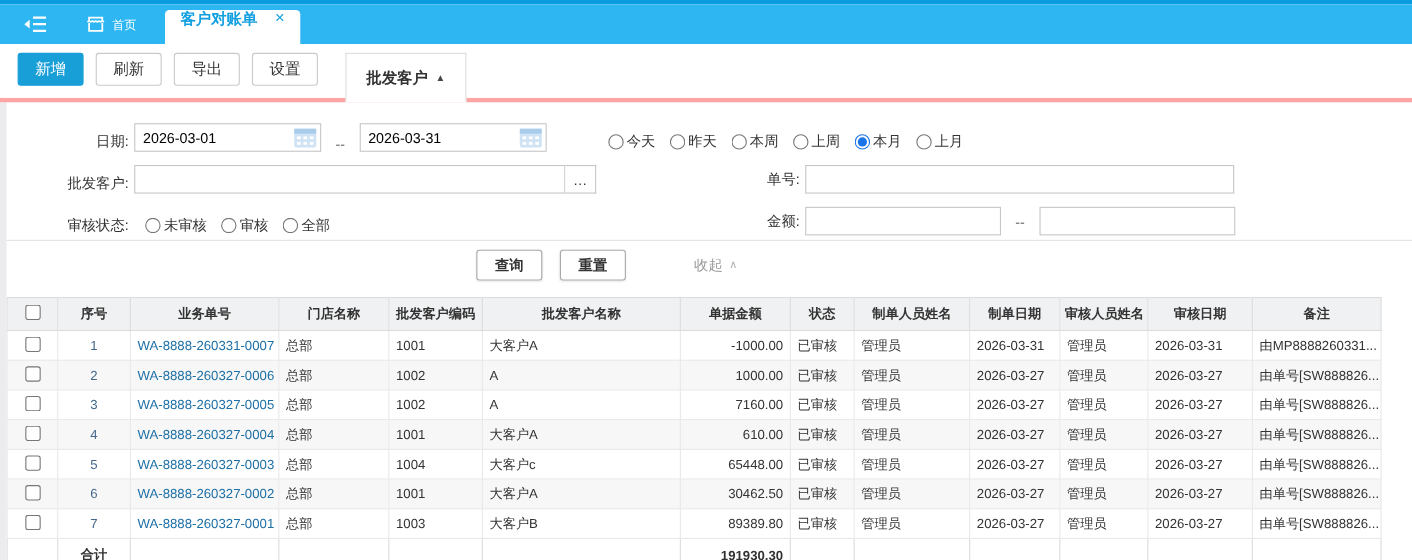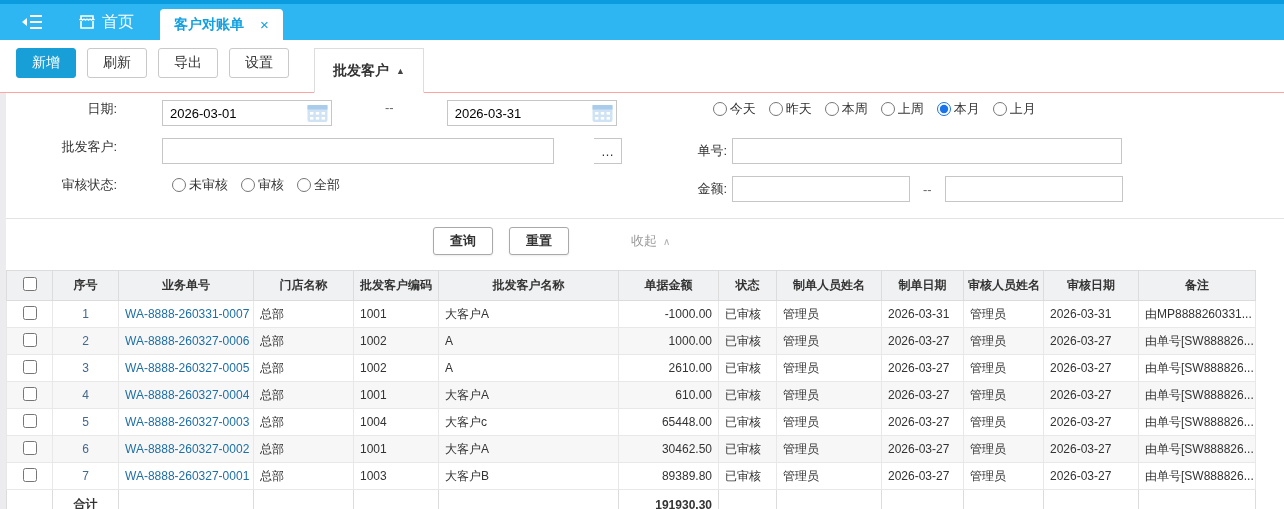--- a/index.html
+++ b/index.html
@@ -3,43 +3,43 @@
 <meta charset="utf-8">
 <style>
   * { margin:0; padding:0; box-sizing:border-box; }
   html,body { width:1284px; height:509px; overflow:hidden; background:#fff;
     font-family:"Liberation Sans","DejaVu Sans",sans-serif; }
 
   
   .topstrip { height:4px; background:#0b9cdf; }
   .topbar { height:36px; background:#2eb6f2; display:flex; align-items:center; position:relative; }
   .icon-collapse { margin-left:22px; display:inline-flex; }
-  .home-group { margin-left:36px; display:flex; align-items:center; color:#fff; font-size:16px; cursor:pointer; }
+  .home-group { margin-left:36px; display:flex; align-items:center; color:#fff; font-size:11px; cursor:pointer; }
   .home-group svg { margin-right:6px; }
   .tab-active { align-self:flex-end; height:31px; margin-left:26px; background:#fff;
-    border-radius:4px 4px 0 0; display:flex; align-items:center; padding:0 14px;
+    border-radius:4px 4px 0 0; display:flex; align-items:flex-start; padding:0 14px;
     color:#12a0e0; font-size:14px; font-weight:bold; }
   .tab-close { margin-left:16px; font-size:15px; font-weight:normal; color:#12a0e0; cursor:pointer; line-height:1; }
 
   .left-strip { position:absolute; left:0; top:40px; width:6px; height:469px; background:#ececee; }
 
   
-  .toolbar { height:53px; border-bottom:1px solid #fca5a5; display:flex; align-items:flex-start;
+  .toolbar { height:53px; border-bottom:4px solid #fca5a5; display:flex; align-items:flex-start;
     padding:8px 0 0 16px; position:relative; background:#fff; }
   .btn { height:30px; padding:0 15px; font-size:14px; border-radius:3px; border:1px solid #c9c9c9;
     background:#fff; color:#333; margin-right:11px; cursor:pointer;
     font-family:inherit; display:inline-flex; align-items:center; }
   .btn-primary { background:#189fd8; border-color:#189fd8; color:#fff; }
   .btn-advanced { height:45px; margin-left:14px; margin-bottom:-1px; border:1px solid #ddd;
     border-bottom-color:#fff; border-radius:0; background:#fff; font-weight:bold; z-index:2; padding:0 18px; }
   .caret-up { font-size:9px; margin-left:7px; color:#444; }
 
   
   .filter-rows { padding:7px 0 4px 0; border-bottom:1px solid #e3e3e3; }
-  .filter-row { display:flex; align-items:flex-start; height:38px; position:relative; font-size:13px; color:#333;gap:40px; }
+  .filter-row { display:flex; align-items:flex-end; height:38px; position:relative; font-size:13px; color:#333; }
   .f-label { width:122px; text-align:right; padding-right:5px; flex:none; }
   .right-group { position:absolute; left:660px; display:flex; align-items:center; }
   .f-label2 { width:72px; text-align:right; padding-right:5px; flex:none; }
   .inp { height:26px; border:1px solid #c6c6c6; font-size:13px; padding:0 7px; font-family:inherit; outline:none; }
   .date-wrap { position:relative; display:inline-flex; }
   .date-wrap .inp { width:170px; padding-right:30px; }
   .cal-icon { position:absolute; right:4px; top:4px; cursor:pointer; }
   .range-sep { color:#666; margin:0 13px; }
   .radio-group { display:flex; align-items:center; margin-left:56px; }
   .radio-group2 { display:flex; align-items:center; margin-left:10px; }
@@ -300,21 +300,21 @@
     <td>由单号[SW888826...</td>
   </tr>
 
   <tr>
     <td class="c-check"><input type="checkbox" style=""></td>
     <td class="c-no">3</td>
     <td><a class="order-link">WA-8888-260327-0005</a></td>
     <td>总部</td>
     <td>1002</td>
     <td>A</td>
-    <td class="c-amount">2610.00</td>
+    <td class="c-amount">7160.00</td>
     <td>已审核</td>
     <td>管理员</td>
     <td>2026-03-27</td>
     <td>管理员</td>
     <td>2026-03-27</td>
     <td>由单号[SW888826...</td>
   </tr>
 
   <tr>
     <td class="c-check"><input type="checkbox" style=""></td>

